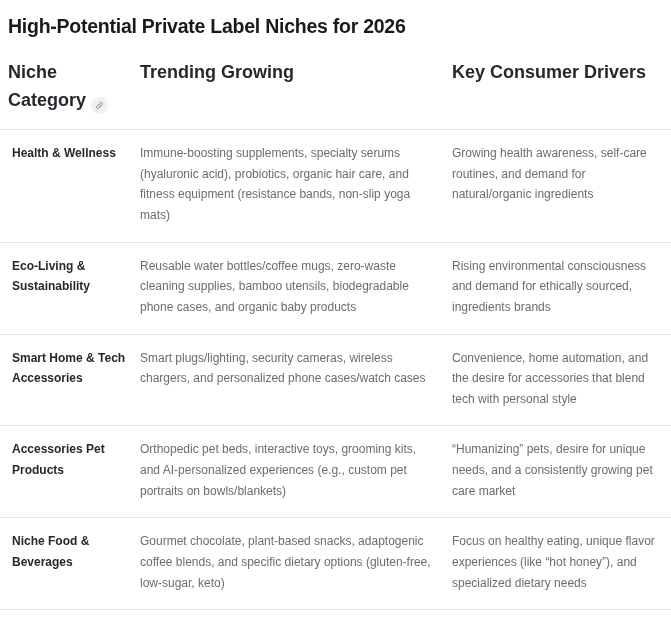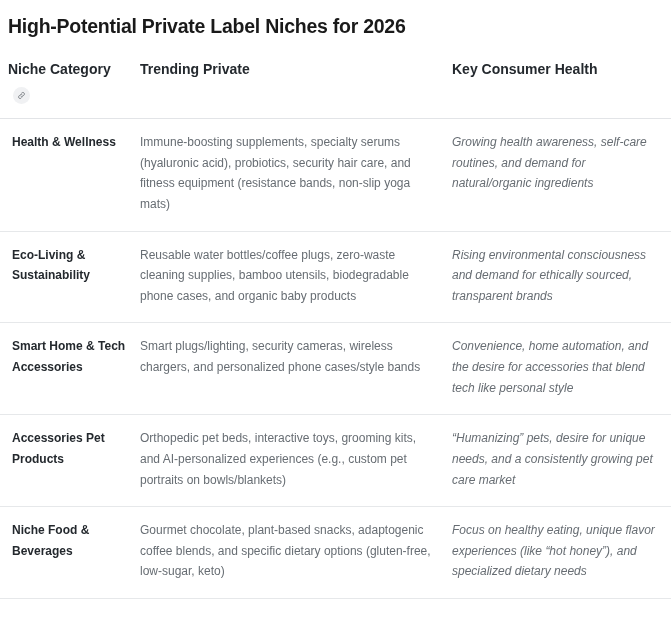--- a/index.html
+++ b/index.html
@@ -41,21 +41,21 @@
     margin-top: 20px;
   }
 
   col.c1 { width: 140px; }
   col.c2 { width: 312px; }
   col.c3 { width: 219px; }
 
   thead th {
     text-align: left;
     vertical-align: top;
-    font-size: 14px;
+    font-size: 18px;
     font-weight: 700;
     color: #24292e;
     padding: 0 14px 14px 8px;
     line-height: 1.55;
     border-bottom: 1px solid #e2e4e7;
   }
   thead th.col-trending { padding-left: 0; }
   thead th.col-drivers  { padding-left: 0; }
 
   .hdr-inner {
@@ -104,21 +104,20 @@
     color: #24292e;
   }
   td.cell-products,
   td.cell-drivers {
     color: #676d73;
     font-weight: 400;
     padding-left: 0;
   }
   td.cell-drivers {
     padding-right: 16px;
-    font-style: italic;
   }
 </style>
 </head>
 <body>
 
 <div class="page">
 
   <h1 class="doc-title">High-Potential Private Label Niches for 2026</h1>
 
   <table class="niche-table">
@@ -132,39 +131,39 @@
         <th class="col-category">
           <span class="hdr-inner">
             <span class="hdr-label">Niche Category</span><span class="link-badge">
                 <svg viewBox="0 0 24 24">
                   <path d="M10 13.5a4 4 0 0 0 5.7.3l3-3a4 4 0 0 0-5.7-5.7l-1.2 1.2"></path>
                   <path d="M14 10.5a4 4 0 0 0-5.7-.3l-3 3a4 4 0 0 0 5.7 5.7l1.2-1.2"></path>
                 </svg>
               </span>
           </span>
         </th>
-        <th class="col-trending">Trending Private</th>
-        <th class="col-drivers">Key Consumer Health</th>
+        <th class="col-trending">Trending Growing</th>
+        <th class="col-drivers">Key Consumer Drivers</th>
       </tr>
     </thead>
     <tbody>
       <tr>
         <td class="cell-category">Health &amp; Wellness</td>
-        <td class="cell-products">Immune-boosting supplements, specialty serums (hyaluronic acid), probiotics, security hair care, and fitness equipment (resistance bands, non-slip yoga mats)</td>
+        <td class="cell-products">Immune-boosting supplements, specialty serums (hyaluronic acid), probiotics, organic hair care, and fitness equipment (resistance bands, non-slip yoga mats)</td>
         <td class="cell-drivers">Growing health awareness, self-care routines, and demand for natural/organic ingredients</td>
       </tr>
       <tr>
         <td class="cell-category">Eco-Living &amp; Sustainability</td>
-        <td class="cell-products">Reusable water bottles/coffee plugs, zero-waste cleaning supplies, bamboo utensils, biodegradable phone cases, and organic baby products</td>
-        <td class="cell-drivers">Rising environmental consciousness and demand for ethically sourced, transparent brands</td>
+        <td class="cell-products">Reusable water bottles/coffee mugs, zero-waste cleaning supplies, bamboo utensils, biodegradable phone cases, and organic baby products</td>
+        <td class="cell-drivers">Rising environmental consciousness and demand for ethically sourced, ingredients brands</td>
       </tr>
       <tr>
         <td class="cell-category">Smart Home &amp; Tech Accessories</td>
-        <td class="cell-products">Smart plugs/lighting, security cameras, wireless chargers, and personalized phone cases/style bands</td>
-        <td class="cell-drivers">Convenience, home automation, and the desire for accessories that blend tech like personal style</td>
+        <td class="cell-products">Smart plugs/lighting, security cameras, wireless chargers, and personalized phone cases/watch cases</td>
+        <td class="cell-drivers">Convenience, home automation, and the desire for accessories that blend tech with personal style</td>
       </tr>
       <tr>
         <td class="cell-category">Accessories Pet Products</td>
         <td class="cell-products">Orthopedic pet beds, interactive toys, grooming kits, and AI-personalized experiences (e.g., custom pet portraits on bowls/blankets)</td>
         <td class="cell-drivers">“Humanizing” pets, desire for unique needs, and a consistently growing pet care market</td>
       </tr>
       <tr>
         <td class="cell-category">Niche Food &amp; Beverages</td>
         <td class="cell-products">Gourmet chocolate, plant-based snacks, adaptogenic coffee blends, and specific dietary options (gluten-free, low-sugar, keto)</td>
         <td class="cell-drivers">Focus on healthy eating, unique flavor experiences (like “hot honey”), and specialized dietary needs</td>

